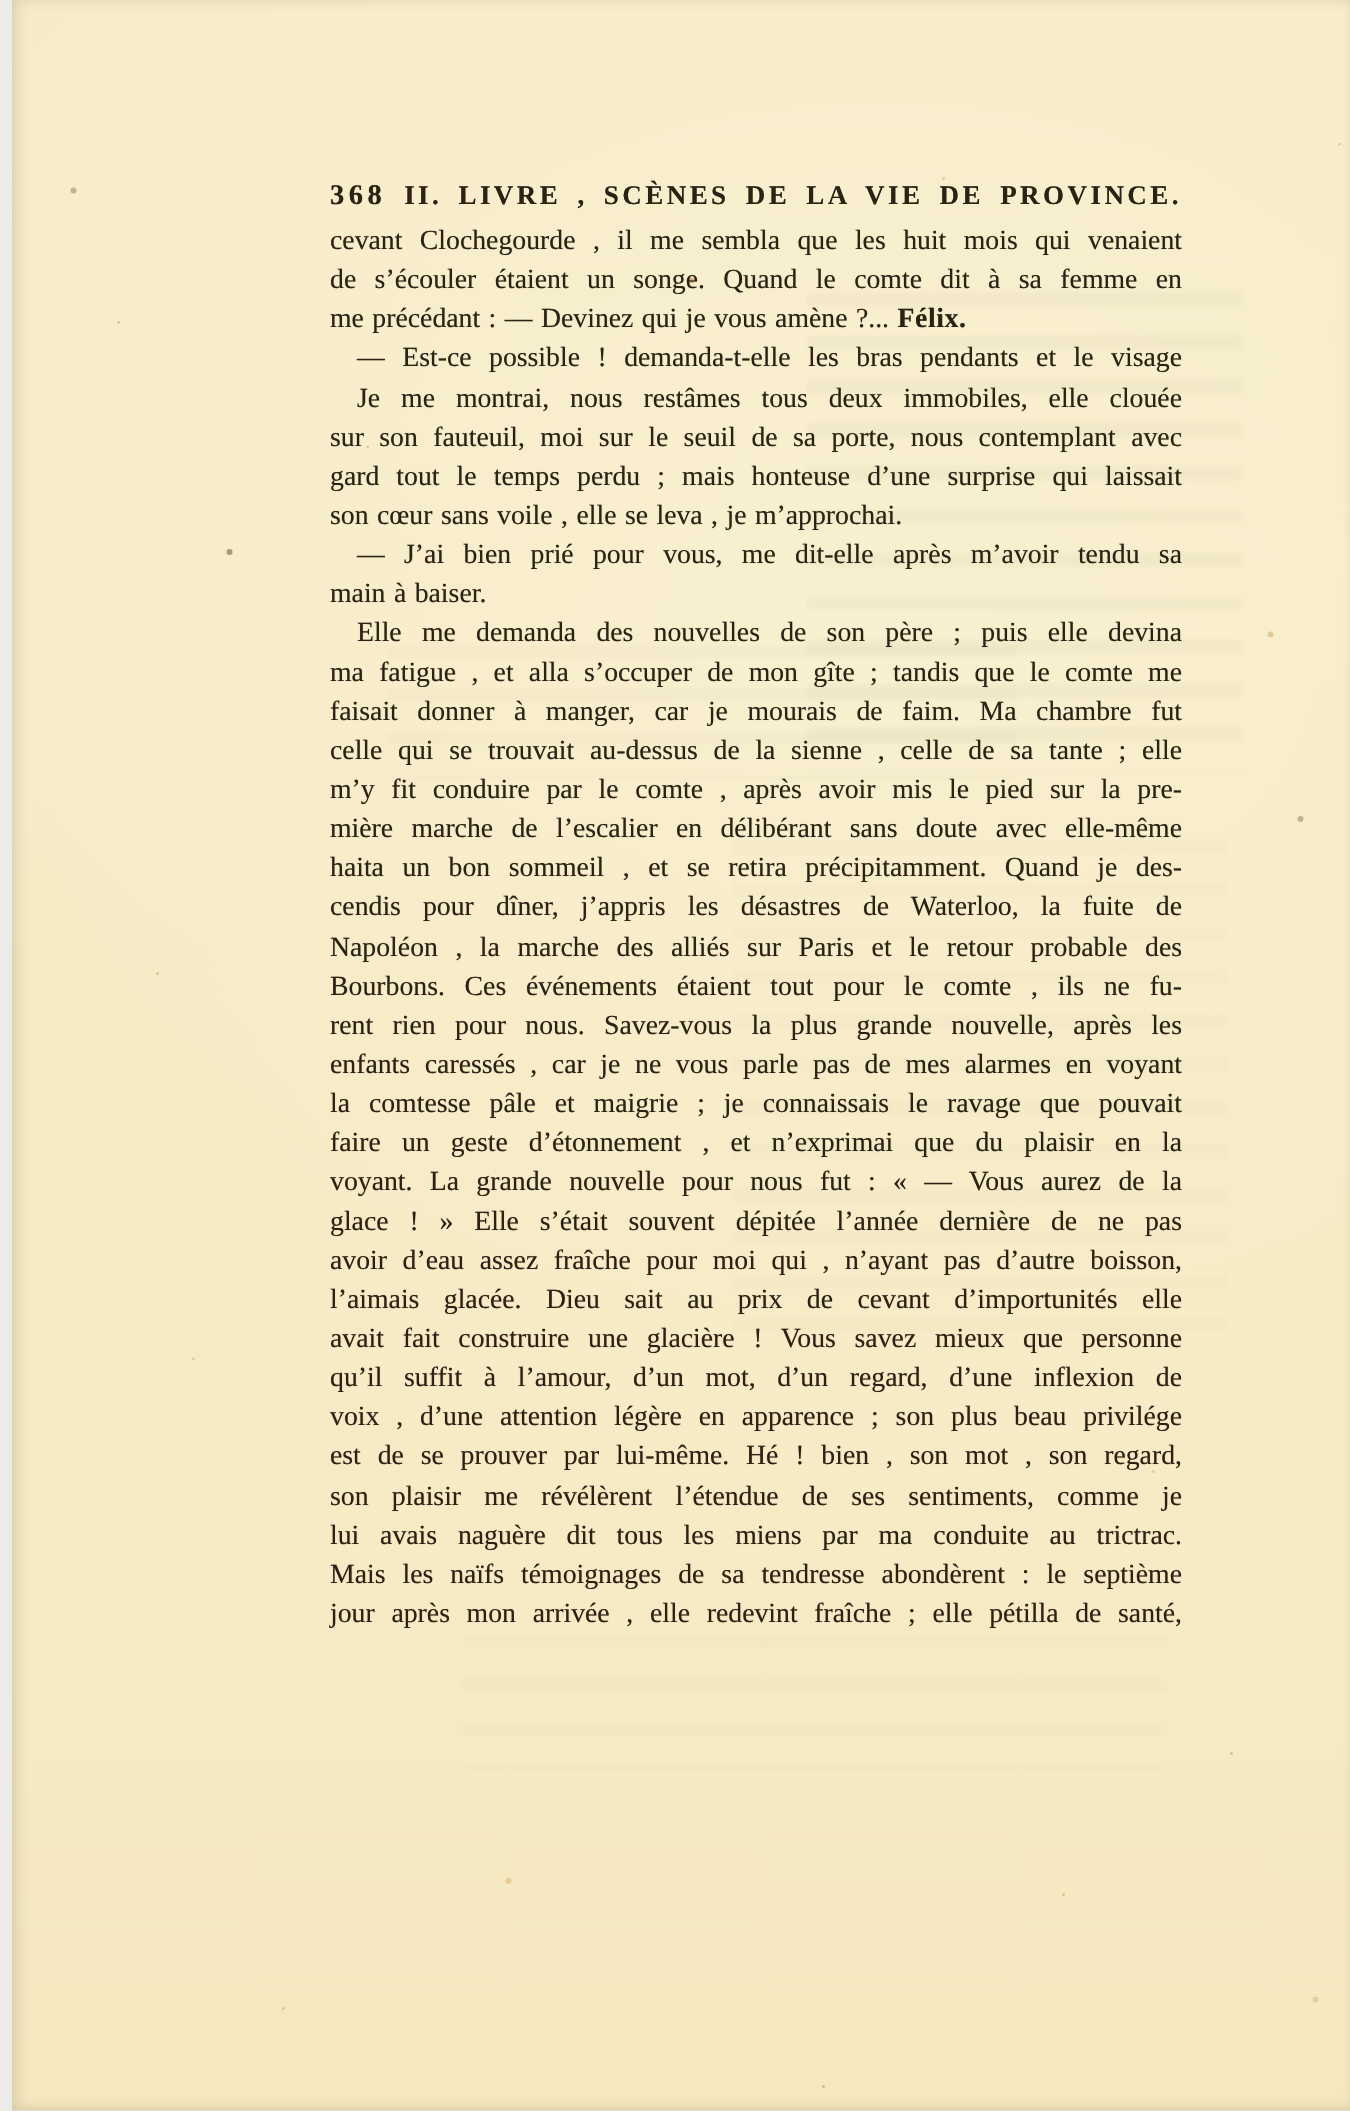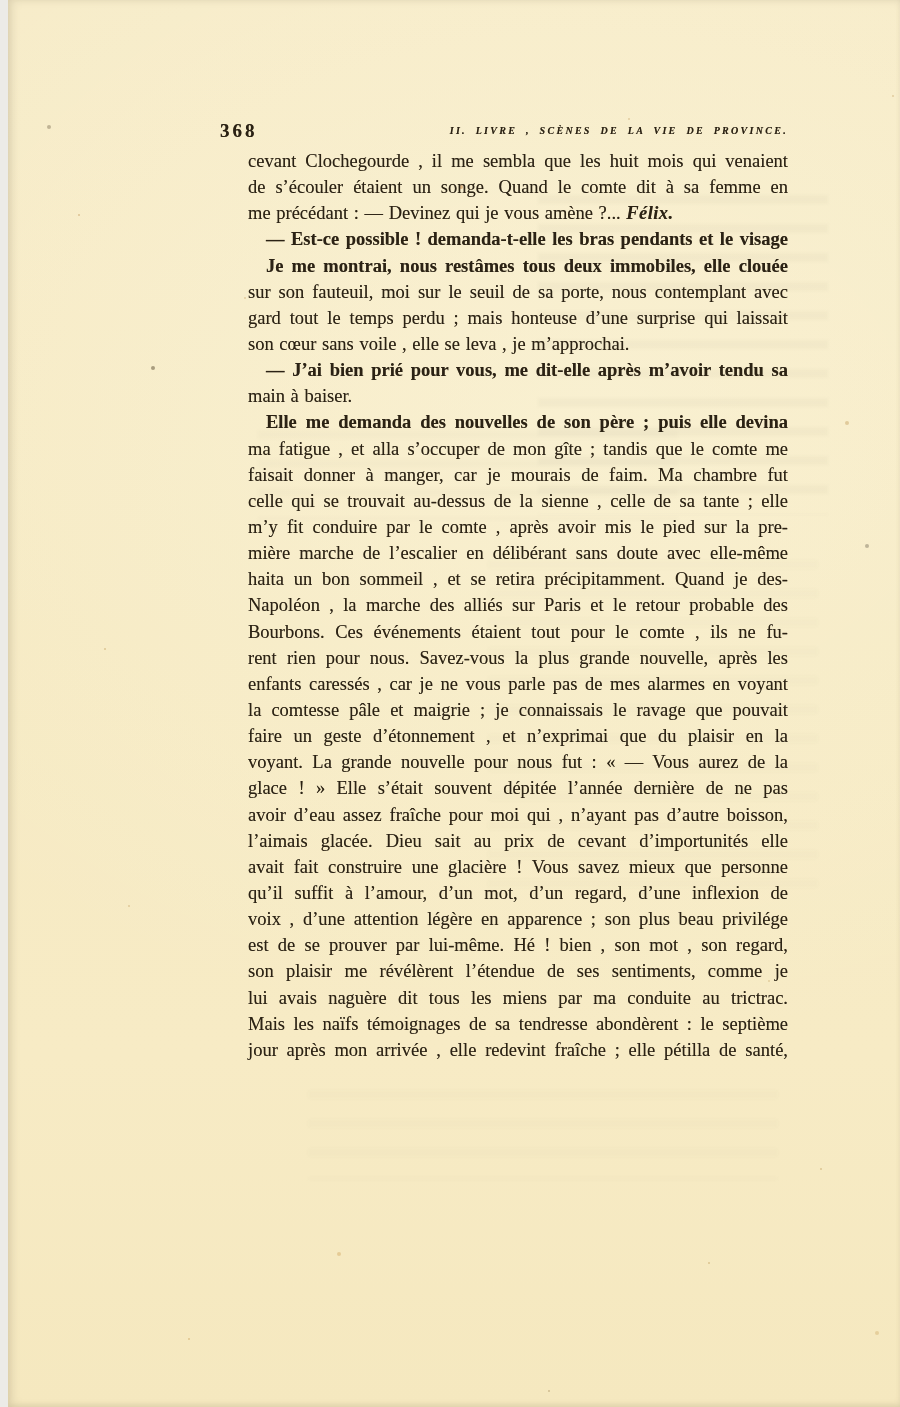--- a/index.html
+++ b/index.html
@@ -75,45 +75,43 @@
     line-height: 25px;
     white-space: nowrap;
   }
   .folio {
     font-size: 19px;
     letter-spacing: 3px;
     font-weight: 600;
     text-shadow: 0 0 .5px rgba(43,34,20,.6);
   }
   .head-title {
-    font-size: 10px;
+    font-size: 18px;
     font-weight: 700;
     letter-spacing: 2.3px;
     word-spacing: 4px;
     text-shadow: 0 0 .4px rgba(43,34,20,.55);
-    font-style: italic;
   }
   .bodytext {
     margin-top: 5px;
     font-size: 18.5px;
   }
   .line {
     height: 26.15px;
     line-height: 26.15px;
     text-align: justify;
     text-align-last: justify;
     word-spacing: 1px;
     text-shadow: 0 0 .5px rgba(43,34,20,.45);
     white-space: normal;
     overflow: visible;
-    margin-left: 28px;
   }
   .line.end { text-align-last: left; }
-  .line.first { text-indent: 18px; font-weight: bold; }
-  .line b { font-weight: 700; letter-spacing: .4px; font-style: italic; }
+  .line.first { text-indent: 18px; }
+  .line b { font-weight: 700; letter-spacing: .4px; }
 </style>
 </head>
 <body style="background: rgb(236, 235, 231);">
 
 <div class="paper">
   <div class="ghost g1"></div>
   <div class="ghost g2"></div>
   <div class="ghost g3"></div>
   <div class="ghost g4"></div>
   <div class="specks"></div>
@@ -144,20 +142,21 @@
         <div class="line end">main à baiser.</div>
       </div>
       <div>
         <div class="line first">Elle me demanda des nouvelles de son père ; puis elle devina</div>
         <div class="line">ma fatigue , et alla s’occuper de mon gîte ; tandis que le comte me</div>
         <div class="line">faisait donner à manger, car je mourais de faim. Ma chambre fut</div>
         <div class="line">celle qui se trouvait au-dessus de la sienne , celle de sa tante ; elle</div>
         <div class="line">m’y fit conduire par le comte , après avoir mis le pied sur la pre-</div>
         <div class="line">mière marche de l’escalier en délibérant sans doute avec elle-même</div>
         <div class="line">haita un bon sommeil , et se retira précipitamment. Quand je des-</div>
+        <div class="line">cendis pour dîner, j’appris les désastres de Waterloo, la fuite de</div>
         <div class="line">Napoléon , la marche des alliés sur Paris et le retour probable des</div>
         <div class="line">Bourbons. Ces événements étaient tout pour le comte , ils ne fu-</div>
         <div class="line">rent rien pour nous. Savez-vous la plus grande nouvelle, après les</div>
         <div class="line">enfants caressés , car je ne vous parle pas de mes alarmes en voyant</div>
         <div class="line">la comtesse pâle et maigrie ; je connaissais le ravage que pouvait</div>
         <div class="line">faire un geste d’étonnement , et n’exprimai que du plaisir en la</div>
         <div class="line">voyant. La grande nouvelle pour nous fut : « — Vous aurez de la</div>
         <div class="line">glace ! » Elle s’était souvent dépitée l’année dernière de ne pas</div>
         <div class="line">avoir d’eau assez fraîche pour moi qui , n’ayant pas d’autre boisson,</div>
         <div class="line">l’aimais glacée. Dieu sait au prix de cevant d’importunités elle</div>

